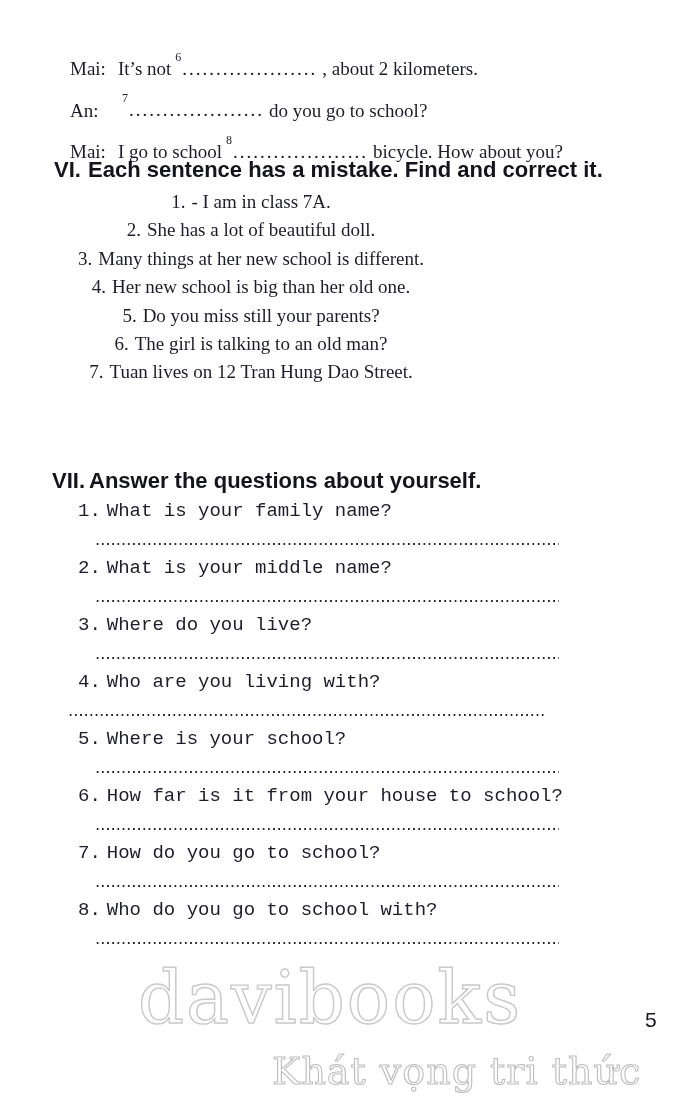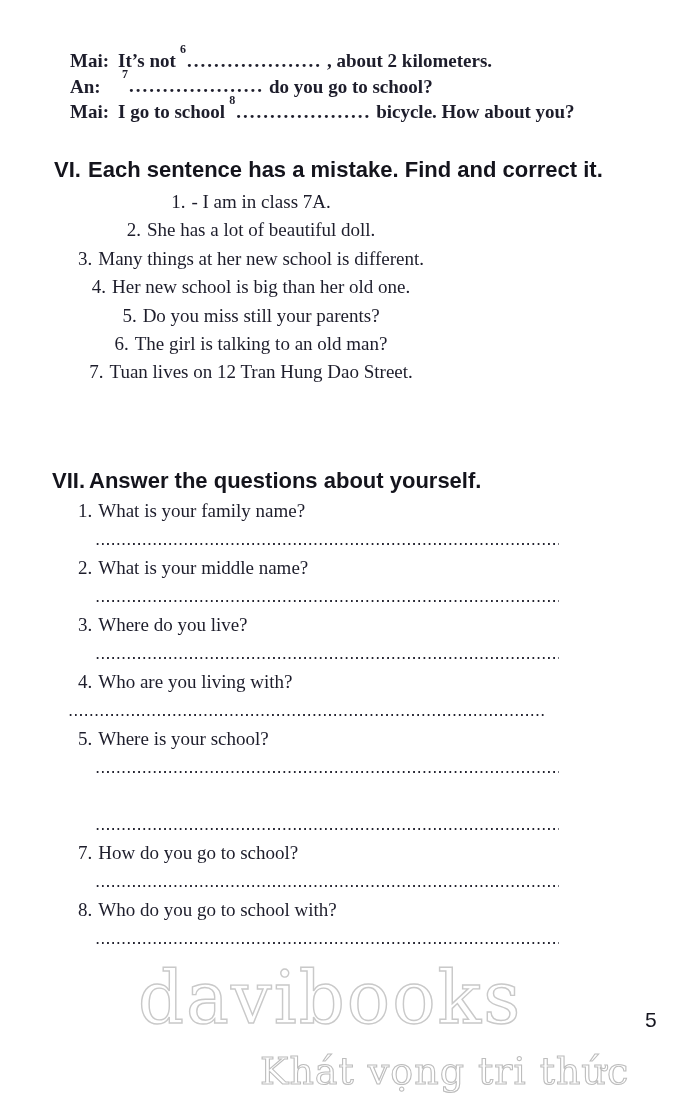--- a/index.html
+++ b/index.html
@@ -18,23 +18,22 @@
   }
 
   
   .dialogue {
     position: absolute;
     top: 46px;
     left: 70px;
     font-size: 19px;
   }
   .dlg-row {
-    line-height: 20px;
+    line-height: 37px;
     white-space: nowrap;
-    font-weight: bold;
   }
   .speaker {
     display: inline-block;
     width: 48px;
   }
   .dlg-sup {
     font-size: 12px;
     position: relative;
     top: -7px;
     margin: 0 1px 0 4px;
@@ -81,21 +80,21 @@
     position: absolute;
     top: 498px;
     left: 78px;
     font-size: 19px;
   }
   .qa {
     position: relative;
     height: 57px;
     white-space: nowrap;
   }
-  .qa .q { line-height: 26px; }
+  .qa .q { line-height: 26px; font-family: Liberation Mono, monospace; }
   .qa .num { margin-right: 6px; }
   .ansline {
     position: absolute;
     top: 44px;
     left: 17px;
     width: 464px;
     height: 4px;
     background-image: radial-gradient(circle, #23232f 1.15px, transparent 1.3px);
     background-size: 5.2px 4px;
     background-repeat: repeat-x;
@@ -115,21 +114,21 @@
     font-weight: normal;
     letter-spacing: 2px;
     color: #ffffff;
     -webkit-text-stroke: 1.4px #c9c9c9;
     line-height: 1;
     user-select: none;
   }
   .wm-tagline {
     position: absolute;
     top: 1052px;
-    left: 260px;
+    left: 272px;
     font-family: "DejaVu Serif", serif;
     font-size: 38px;
     letter-spacing: 1px;
     color: #ffffff;
     -webkit-text-stroke: 1.1px #bdbdbd;
     line-height: 1;
     user-select: none;
   }
 
   
@@ -206,20 +205,21 @@
     </div>
     <div class="qa wide">
       <div class="q"><span class="num">4.</span><span>Who are you living with?</span></div>
       <div class="ansline"></div>
     </div>
     <div class="qa">
       <div class="q"><span class="num">5.</span><span>Where is your school?</span></div>
       <div class="ansline"></div>
     </div>
     <div class="qa">
+      <div class="q"><span class="num">6.</span><span>How far is it from your house to school?</span></div>
       <div class="ansline"></div>
     </div>
     <div class="qa">
       <div class="q"><span class="num">7.</span><span>How do you go to school?</span></div>
       <div class="ansline"></div>
     </div>
     <div class="qa">
       <div class="q"><span class="num">8.</span><span>Who do you go to school with?</span></div>
       <div class="ansline"></div>
     </div>

